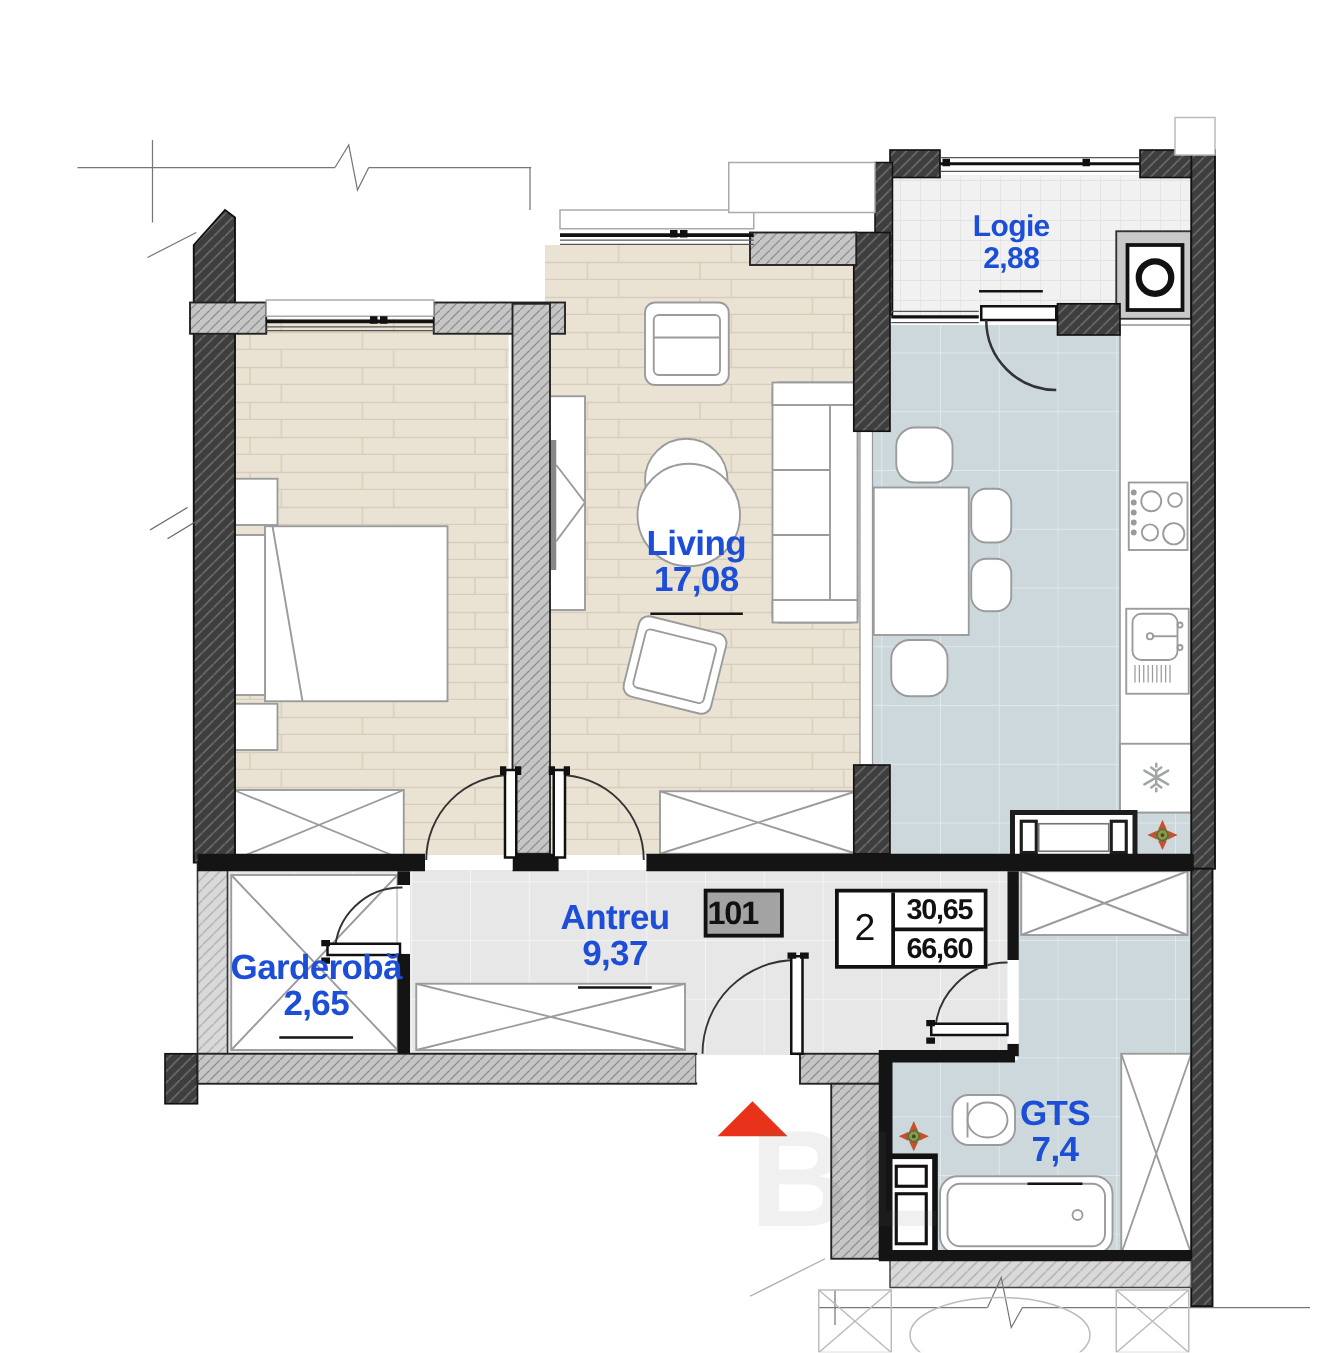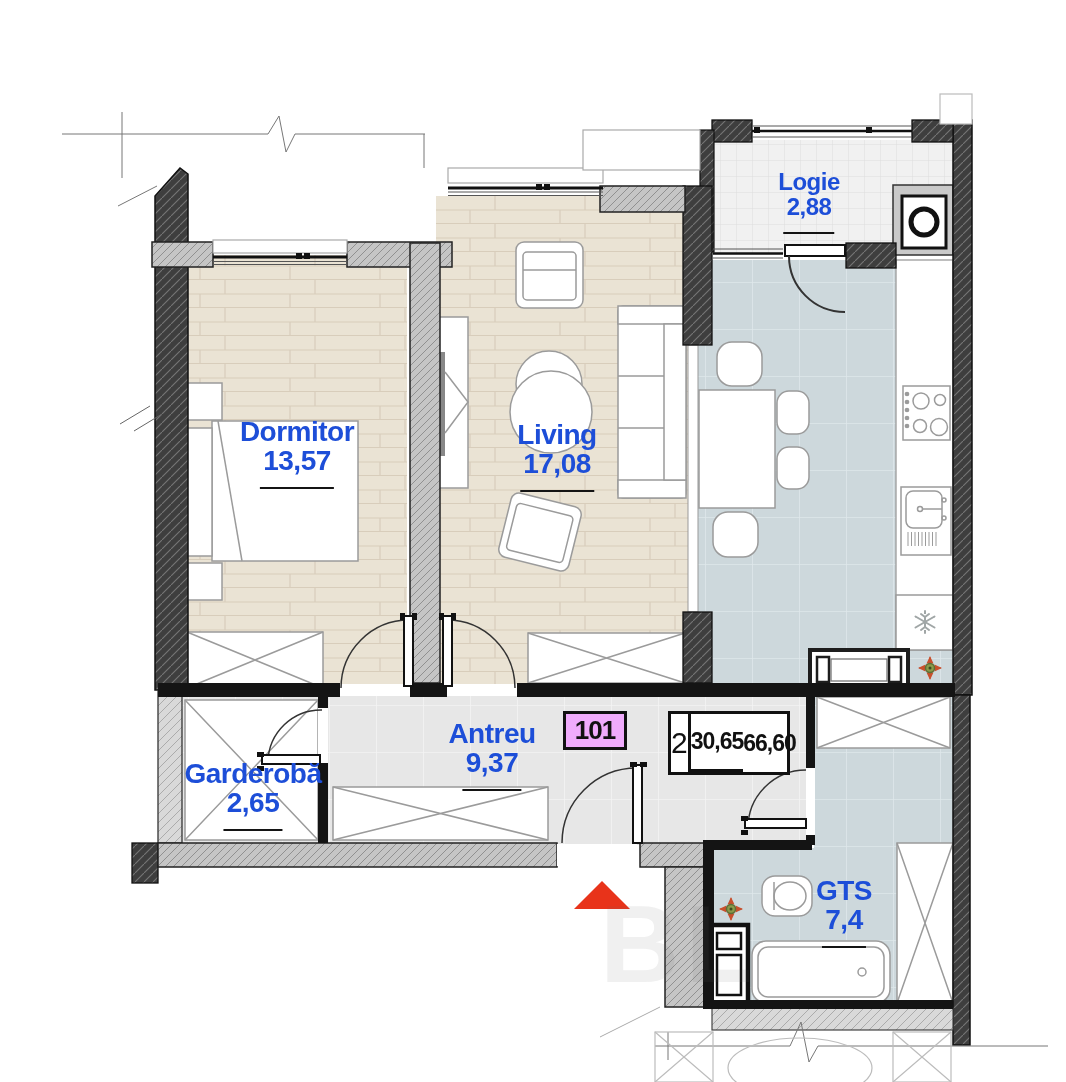--- a/index.html
+++ b/index.html
@@ -4,28 +4,28 @@
 <style>
   html,body{margin:0;padding:0;background:#ffffff;}
   #stage{position:relative;width:1066px;height:1082px;background:#ffffff;overflow:hidden;
          font-family:"Liberation Sans",sans-serif;}
   #plan-svg{position:absolute;left:0;top:0;}
   .room-label{position:absolute;transform:translateX(-50%);text-align:center;
               color:#1d4ed8;font-weight:700;font-size:28px;line-height:1.04;
               letter-spacing:-0.5px;white-space:nowrap;}
   .room-label .area{display:inline-block;border-bottom:2.5px solid #141414;padding:0 3px 12px 3px;}
   .room-label.small{font-size:24px;}
-  #apt-badge{position:absolute;left:563px;top:711px;width:58px;height:33px;background:#f0abfc;
+  #apt-badge{position:absolute;left:563px;top:711px;width:58px;height:33px;background:#a3a3a3;
              border:3px solid #111;color:#111;font-weight:700;font-size:26px;line-height:33px;
-             text-align:center;letter-spacing:-1px;}
+             letter-spacing:-1px;}
   #info-table{position:absolute;left:668px;top:711px;width:116px;height:58px;background:#fff;
               border:3px solid #111;display:flex;color:#111;}
   #info-table .cell-rooms{width:42px;border-right:3px solid #111;display:flex;align-items:center;
               justify-content:center;font-size:30px;font-weight:400;}
-  #info-table .col-areas{flex:1;display:flex;flex-direction:row;}
+  #info-table .col-areas{flex:1;display:flex;flex-direction:column;}
   #info-table .col-areas div{flex:1;display:flex;align-items:center;justify-content:center;
               font-size:23px;font-weight:700;letter-spacing:-1px;}
   #info-table .col-areas div:first-child{border-bottom:3px solid #111;}
   #watermark{position:absolute;left:600px;top:880px;font-size:110px;font-weight:700;
              color:rgba(110,110,110,0.10);letter-spacing:6px;pointer-events:none;}
 </style>
 </head>
 <body>
 
 <div id="stage">
@@ -339,24 +339,20 @@
     <rect x="655" y="1032" width="58" height="50"></rect>
     <path d="M655 1032 L713 1082 M713 1032 L655 1082"></path>
     <ellipse cx="800" cy="1068" rx="72" ry="30"></ellipse>
     <rect x="893" y="1032" width="58" height="50"></rect>
     <path d="M893 1032 L951 1082 M951 1032 L893 1082"></path>
   </g>
 </svg>
 
 <div id="watermark">BL</div>
 
-<div class="room-label" style="left:297px;top:417px;">
-  <div>Dormitor</div>
-  <span class="area">13,57</span>
-</div>
 <div class="room-label" style="left:557px;top:420px;">
   <div>Living</div>
   <span class="area">17,08</span>
 </div>
 <div class="room-label small" style="left:809px;top:170px;">
   <div>Logie</div>
   <span class="area">2,88</span>
 </div>
 <div class="room-label" style="left:492px;top:719px;">
   <div>Antreu</div>

